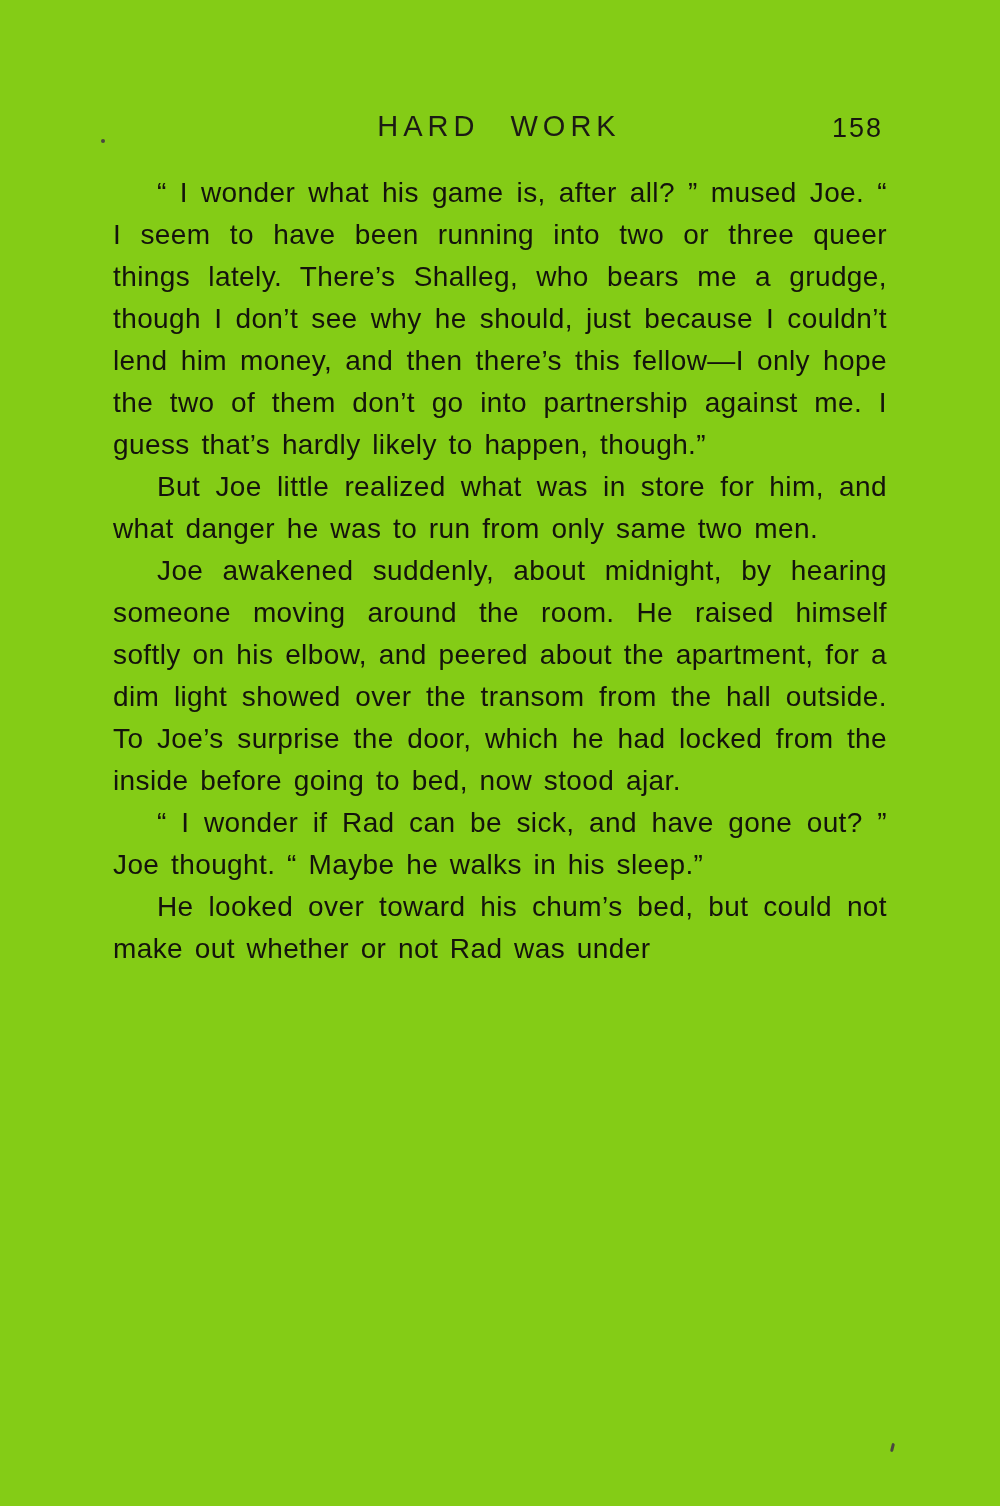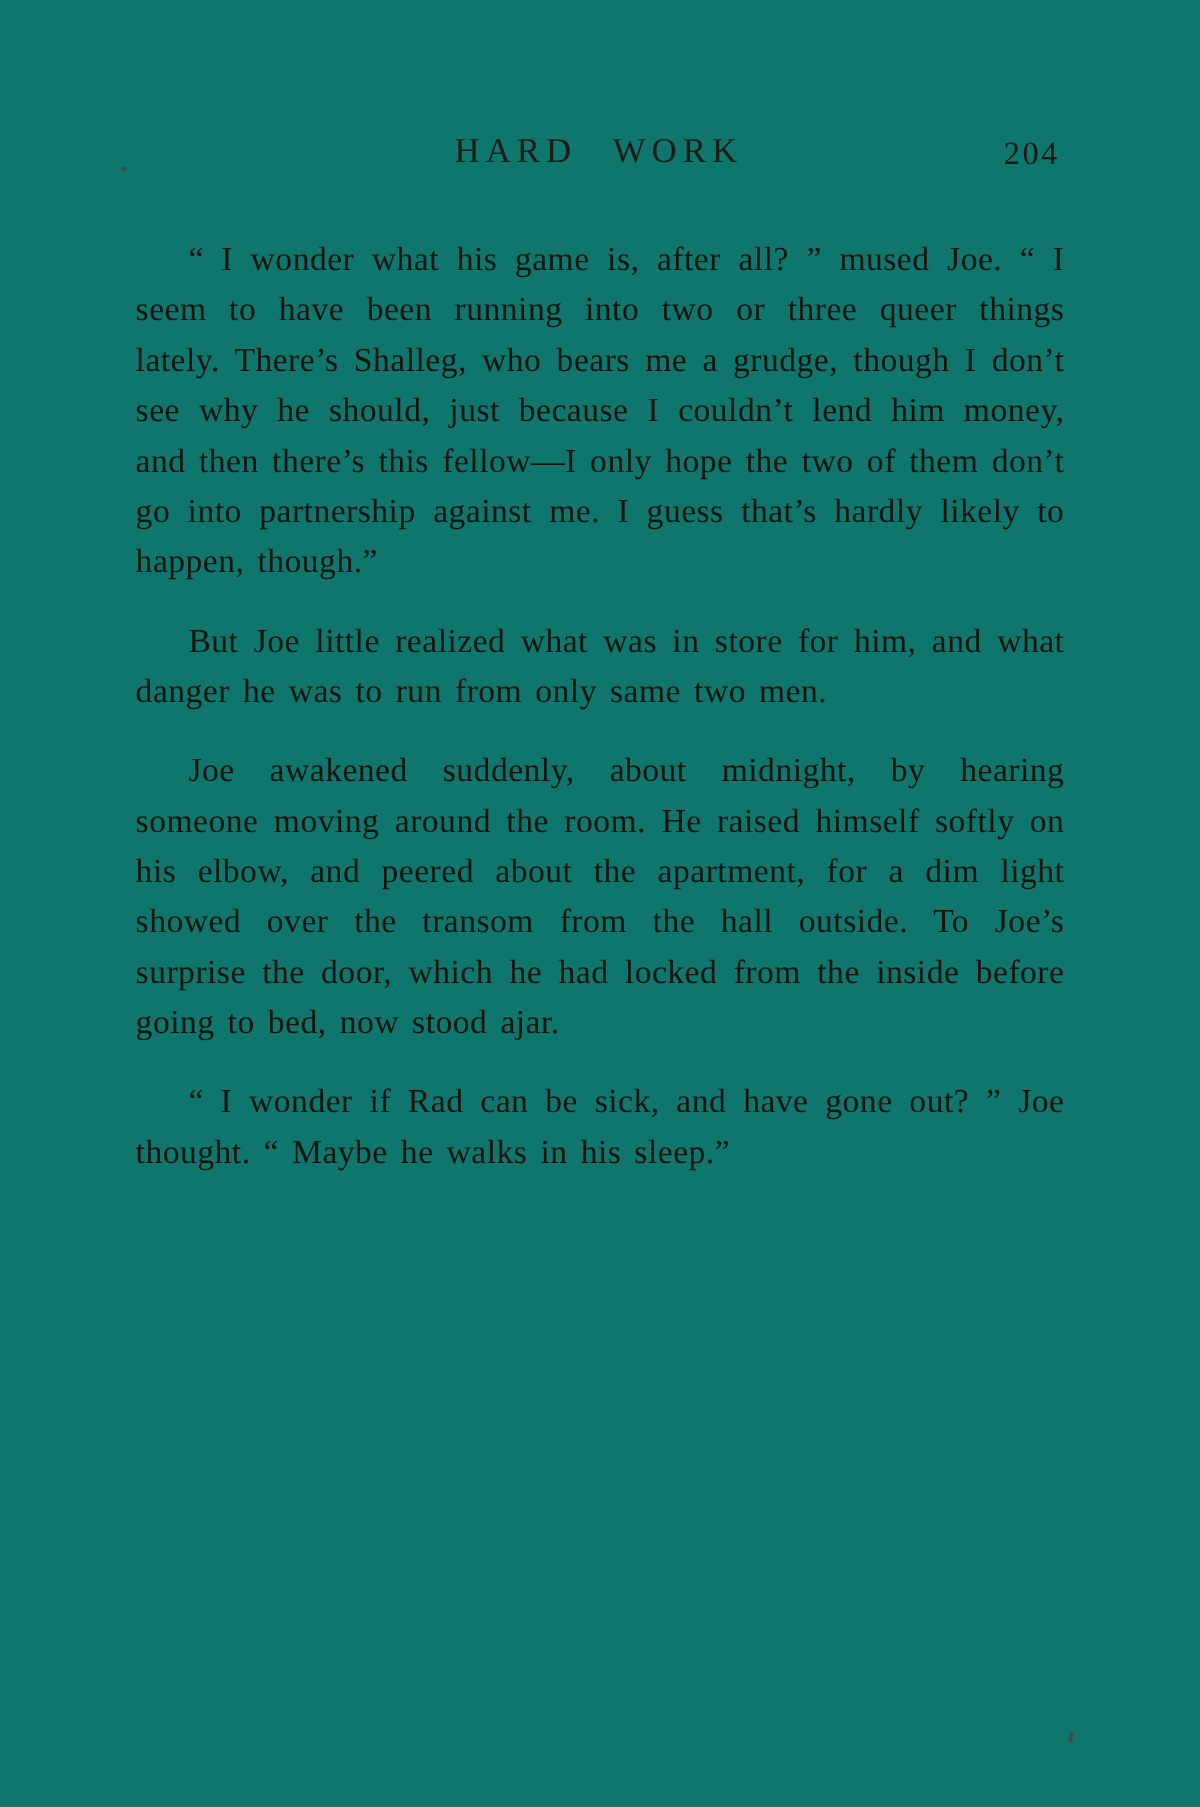--- a/index.html
+++ b/index.html
@@ -3,24 +3,24 @@
 <meta charset="utf-8">
 <style>
   * { box-sizing: border-box; }
   html, body { margin: 0; padding: 0; background: #e9e7e2; }
 
   .page {
     position: relative;
     width: 1000px;
     height: 1506px;
     margin: 0 auto;
-    background: #0f766e;
+    background: #84cc16;
     overflow: hidden;
     color: #17160f;
-    font-family: Liberation Serif, serif;
+    font-family: Liberation Sans, sans-serif;
     padding-left: 24px;
   }
 
   .running-header {
     position: absolute;
     left: 113px;
     top: 110px;
     width: 772px;
     height: 40px;
   }
@@ -46,43 +46,44 @@
     top: 172px;
     width: 774px;
     font-size: 28px;
     line-height: 42px;
     text-align: justify;
     letter-spacing: 0.4px;
     word-spacing: 3.5px;
     color: #14130c;
   }
   .body-text p { margin: 0; }
-  .body-text p.indent { text-indent: 44px; margin-top: 24px; }
+  .body-text p.indent { text-indent: 44px; }
 
   
   .speck {
     position: absolute;
     background: #4a483f;
   }
   .speck-1 { left: 101px; top: 139px; width: 4px; height: 4px; border-radius: 50%; }
   .speck-2 { left: 891px; top: 1443px; width: 3px; height: 9px; border-radius: 2px; transform: rotate(14deg); }
 </style>
 </head>
 <body>
 
 <div class="page">
 
   <div class="running-header">
     <span class="header-title">HARD WORK</span>
-    <span class="page-number">204</span>
+    <span class="page-number">158</span>
   </div>
 
   <div class="body-text">
     <p class="indent">“ I wonder what his game is, after all? ” mused Joe. “ I seem to have been running into two or three queer things lately. There’s Shalleg, who bears me a grudge, though I don’t see why he should, just because I couldn’t lend him money, and then there’s this fellow—I only hope the two of them don’t go into partnership against me. I guess that’s hardly likely to happen, though.”</p>
     <p class="indent">But Joe little realized what was in store for him, and what danger he was to run from only same two men.</p>
     <p class="indent">Joe awakened suddenly, about midnight, by hearing someone moving around the room. He raised himself softly on his elbow, and peered about the apartment, for a dim light showed over the transom from the hall outside. To Joe’s surprise the door, which he had locked from the inside before going to bed, now stood ajar.</p>
     <p class="indent">“ I wonder if Rad can be sick, and have gone out? ” Joe thought. “ Maybe he walks in his sleep.”</p>
+    <p class="indent">He looked over toward his chum’s bed, but could not make out whether or not Rad was under</p>
   </div>
 
   <div class="speck speck-1"></div>
   <div class="speck speck-2"></div>
 
 </div>
 
 </body></html>

